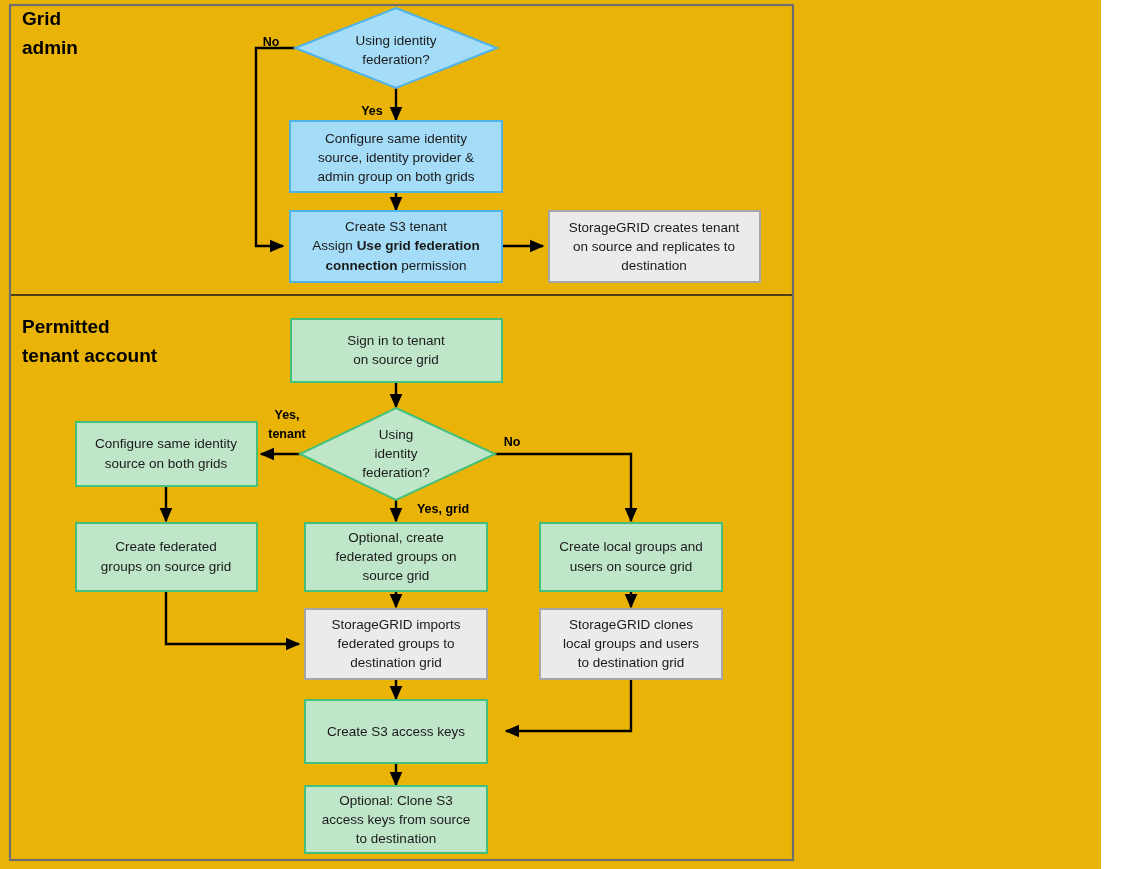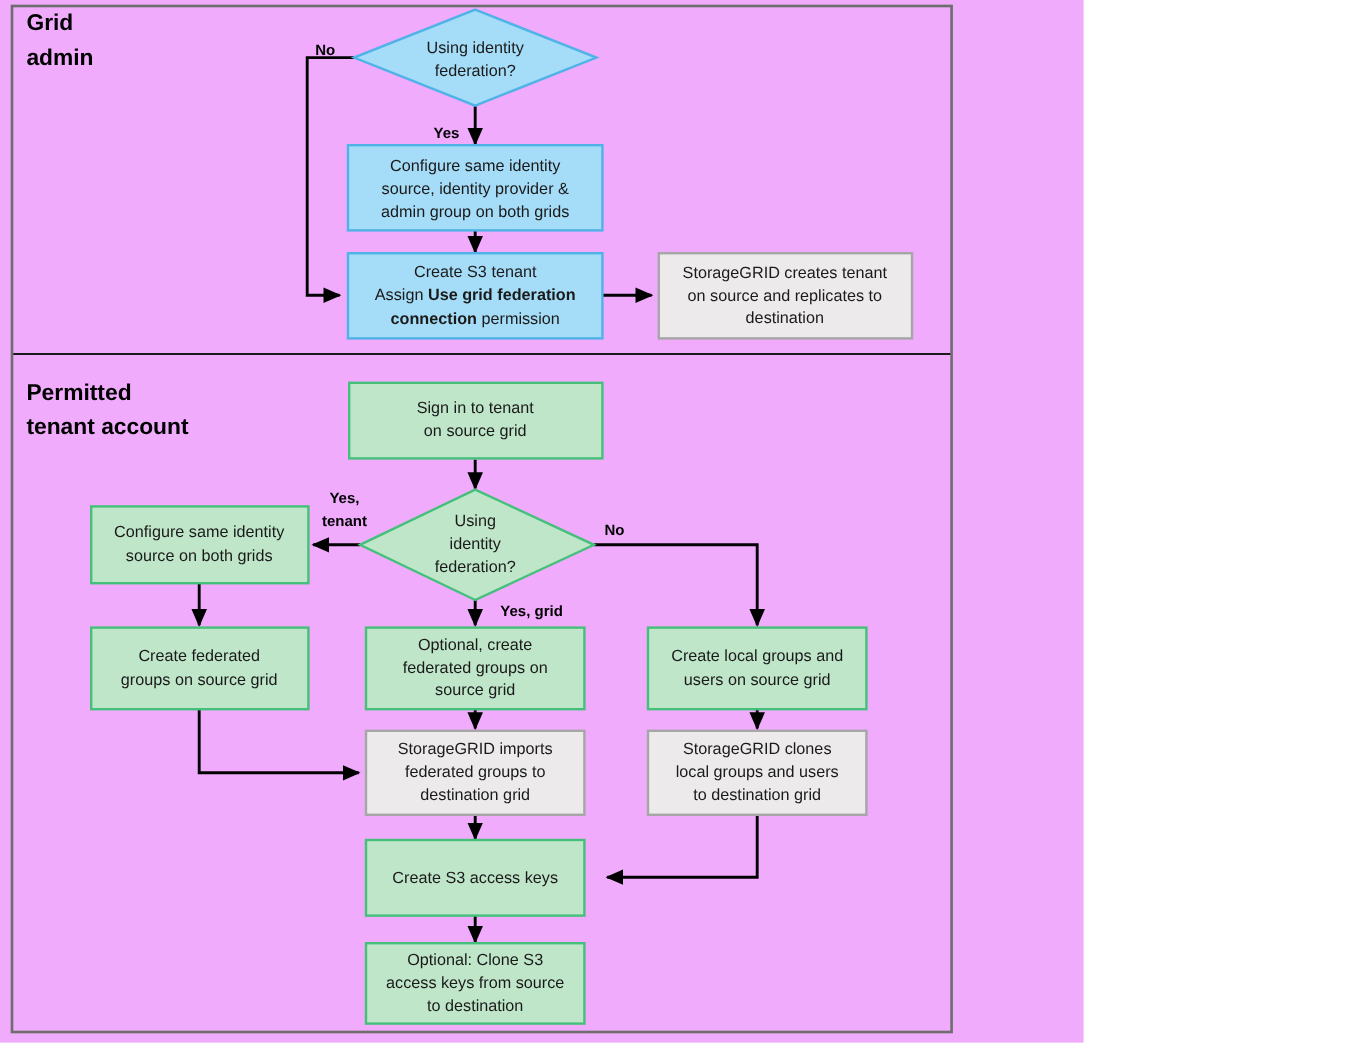--- a/index.html
+++ b/index.html
@@ -5,23 +5,23 @@
   html, body {
     margin: 0;
     padding: 0;
     background: #ffffff;
   }
   body {
     font-family: "Liberation Sans", sans-serif;
   }
   #canvas {
     position: relative;
-    width: 903px;
+    width: 1101px;
     height: 869px;
-    background: #f0abfc;
+    background: #eab308;
     overflow: hidden;
   }
   svg#diagram {
     position: absolute;
     top: 0;
     left: 0;
     width: 1141px;
     height: 869px;
   }
   .node-text {

